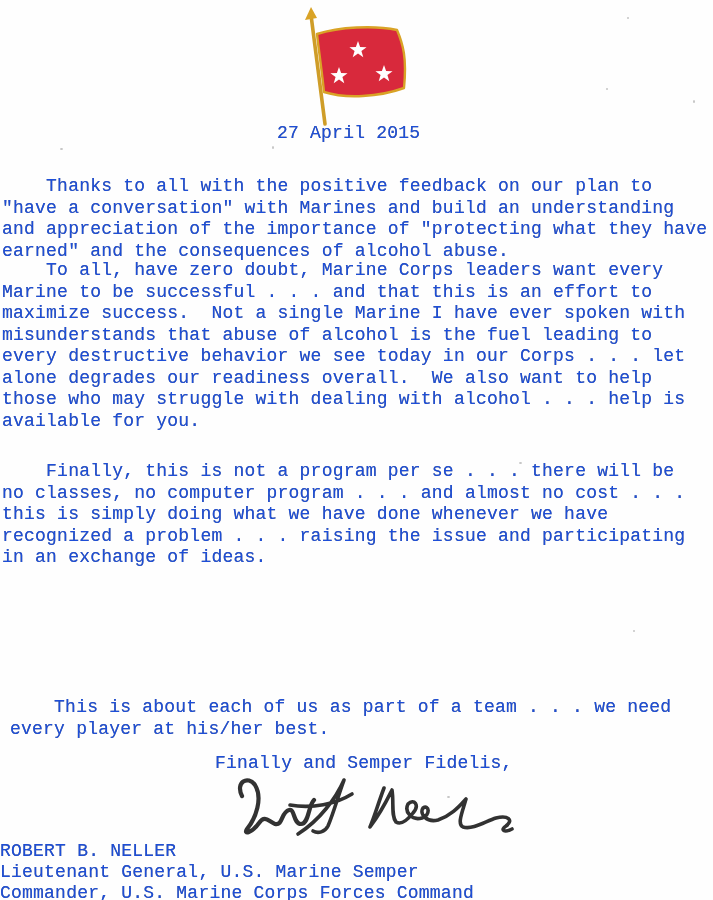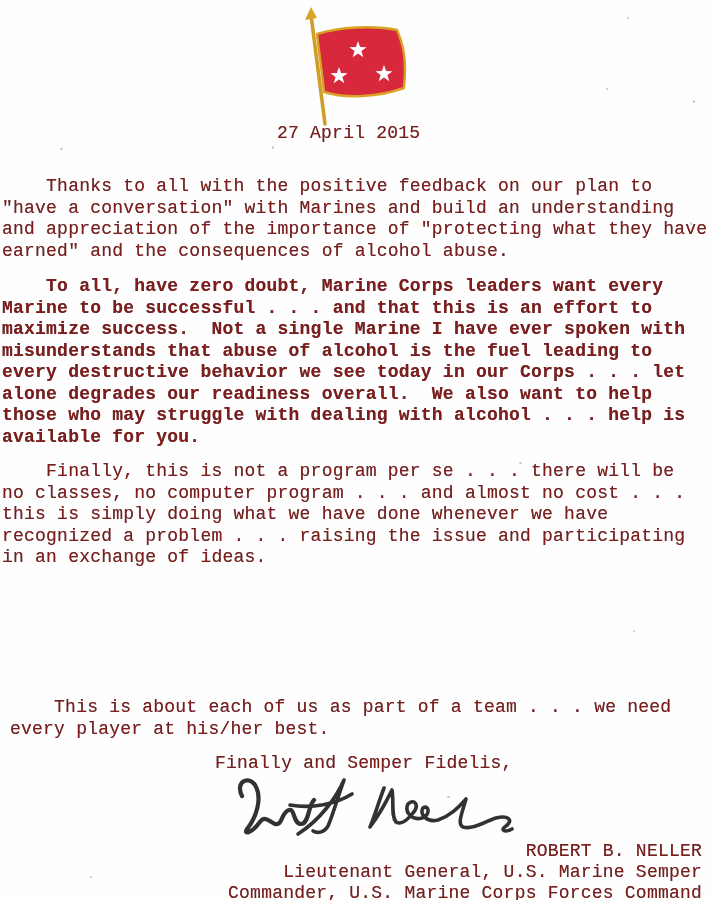--- a/index.html
+++ b/index.html
@@ -2,32 +2,32 @@
 <html><head>
 <meta charset="utf-8">
 <style>
   html,body{margin:0;padding:0;background:#ffffff;}
   .page{
     position:relative;
     width:713px;height:900px;
     background:#fefefe;
     overflow:hidden;
     font-family:"Liberation Mono","DejaVu Sans Mono",monospace;
-    color:#7f1d1d;
+    color:#1d4ed8;
   }
   .mono{
     position:absolute;
     font-size:18px;
     line-height:21.5px;
     letter-spacing:0.22px;
     white-space:pre;
     text-shadow:0 0 0.5px rgba(65,65,65,0.7);
   }
   .para{left:2px;width:710px;}
-  .centered{left:0;width:702px;text-align:right;}
+  .centered{left:0;width:702px;text-align:left;}
   .flag-svg{position:absolute;left:294px;top:6px;}
   .sig-svg{position:absolute;left:232px;top:774px;}
   .speck{position:absolute;border-radius:50%;background:rgba(90,90,90,0.35);}
 </style>
 </head>
 <body>
 
 <div class="page">
 
   <svg class="flag-svg" width="132" height="122" viewBox="0 0 132 122">
@@ -44,21 +44,21 @@
       <polygon transform="translate(90,68) scale(0.9)" points="0,-10 2.35,-3.24 9.51,-3.09 3.8,1.24 5.88,8.09 0,4 -5.88,8.09 -3.8,1.24 -9.51,-3.09 -2.35,-3.24"></polygon>
     </g>
   </svg>
 
   <div class="mono" style="left:277px;top:123px;">27 April 2015</div>
 
   <div class="mono para" style="top:168px;margin-top:8px;">    Thanks to all with the positive feedback on our plan to
 "have a conversation" with Marines and build an understanding
 and appreciation of the importance of "protecting what they have
 earned" and the consequences of alcohol abuse.</div>
-  <div class="mono para" style="top:276px;font-weight:bold;">    To all, have zero doubt, Marine Corps leaders want every
+  <div class="mono para" style="top:260px;">    To all, have zero doubt, Marine Corps leaders want every
 Marine to be successful . . . and that this is an effort to
 maximize success.  Not a single Marine I have ever spoken with
 misunderstands that abuse of alcohol is the fuel leading to
 every destructive behavior we see today in our Corps . . . let
 alone degrades our readiness overall.  We also want to help
 those who may struggle with dealing with alcohol . . . help is
 available for you.</div>
   <div class="mono para" style="top:461px;">    Finally, this is not a program per se . . . there will be
 no classes, no computer program . . . and almost no cost . . .
 this is simply doing what we have done whenever we have

